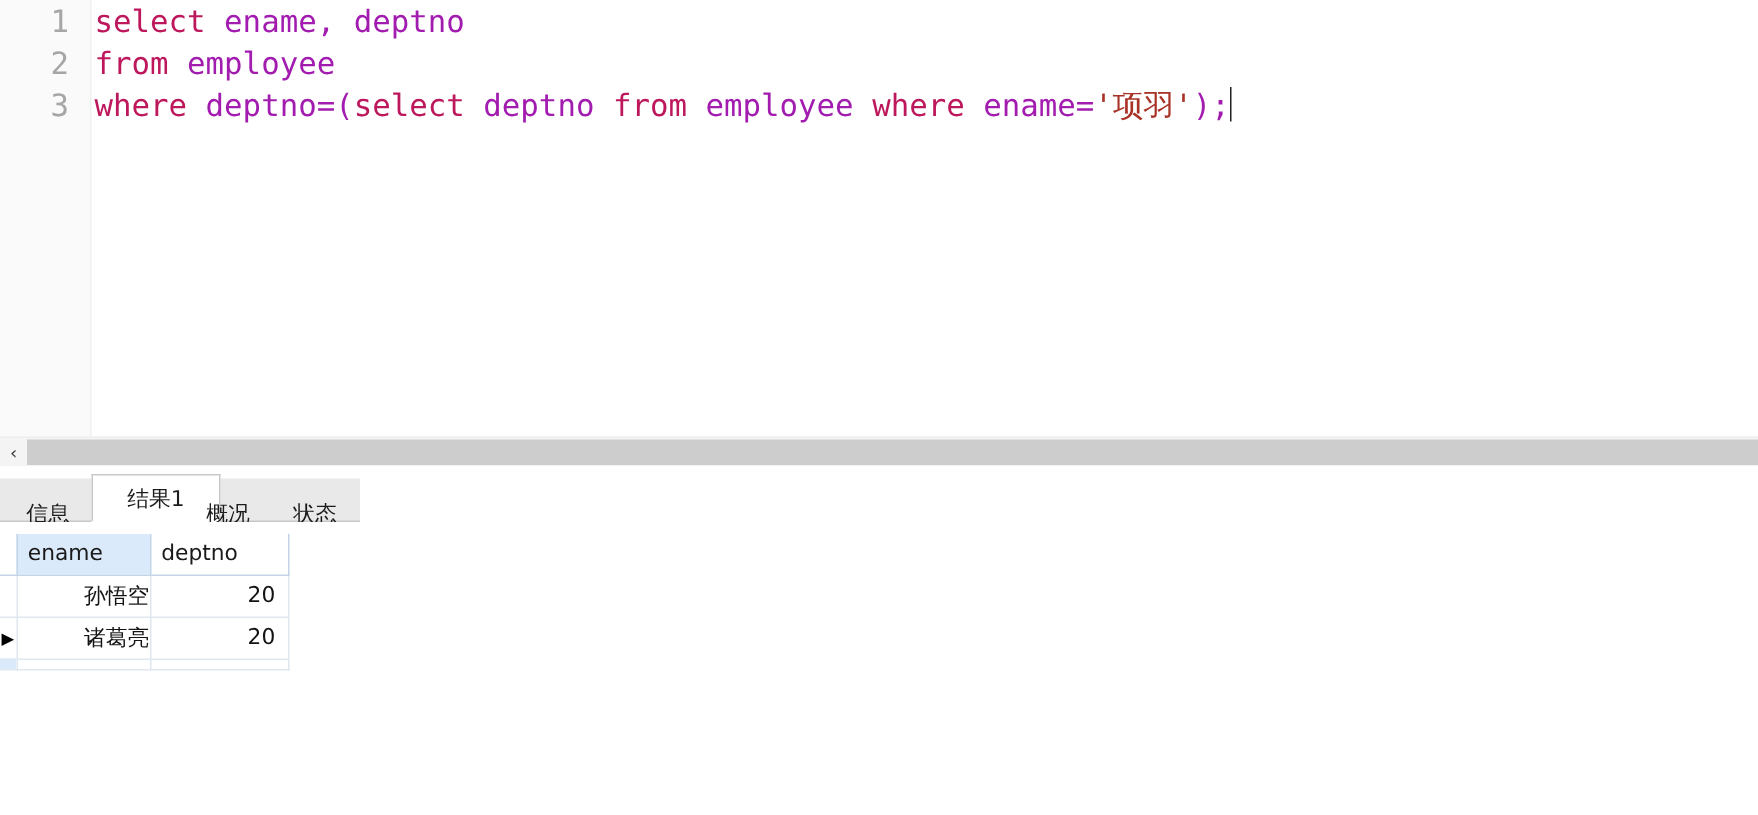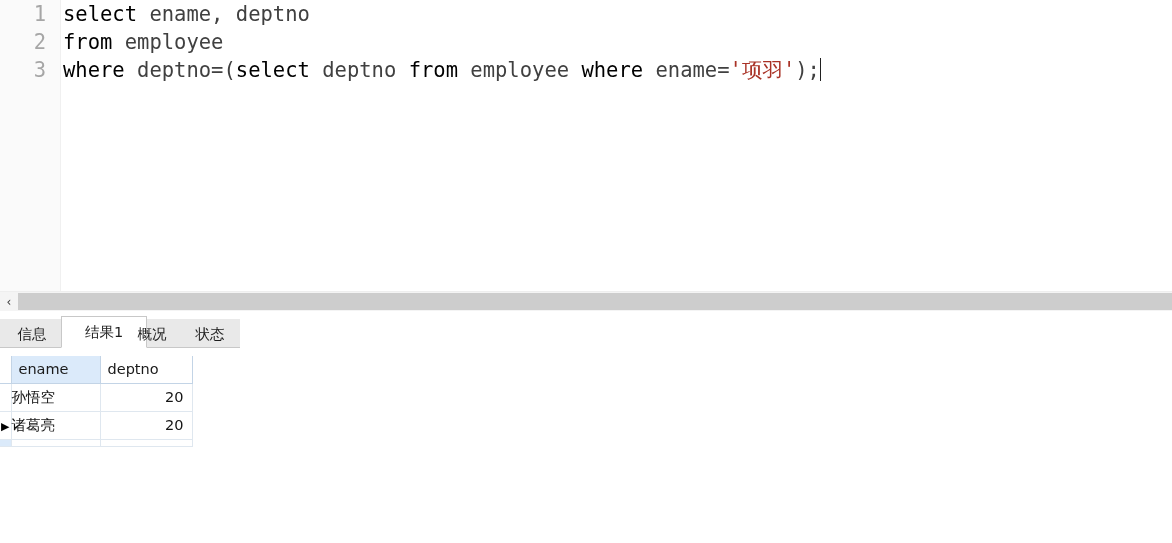--- a/index.html
+++ b/index.html
@@ -66,23 +66,23 @@
     text-align: right;
     color: #a6a6a6;
     font-family: "DejaVu Sans Mono", "Liberation Mono", monospace;
     font-size: 20.5px;
   }
   .code-line .ltext {
     position: absolute;
     left: 63px;
     top: 0;
   }
-  .kw { color: #000000; }
+  .kw { color: #be185d; }
   .str { color: #a93226; }
-  .plain { color: #404040; text-align: right; }
+  .plain { color: #a21caf; text-align: right; }
   .caret {
     display: inline-block;
     width: 1px;
     height: 23px;
     background: #202020;
     vertical-align: -4px;
     margin-left: 0px;
   }
 
   
@@ -132,21 +132,21 @@
     left: 0;
     top: 8px;
     width: 240px;
     height: 29px;
     background: #e9e9e9;
     border-bottom: 1px solid #c8c8c8;
     box-sizing: border-box;
   }
   .tab {
     position: absolute;
-    top: 8px;
+    top: 16px;
     height: 31px;
     display: flex;
     align-items: center;
     justify-content: center;
     font-family: "DejaVu Sans", sans-serif;
     font-size: 14.5px;
     color: #1c1c1c;
     box-sizing: border-box;
     background: transparent;
   }
@@ -226,21 +226,21 @@
     height: 28px;
     font-size: 14.5px;
     color: #141414;
     border-right: 1px solid #dfe7ef;
     border-bottom: 1px solid #dfe7ef;
     font-family: "DejaVu Sans", sans-serif;
     box-sizing: border-box;
     background: #ffffff;
   }
   .grid-body td.cell-text {
-    text-align: left;
+    text-align: right;
     padding-left: 0;
   }
   .grid-body td.cell-num {
     text-align: right;
     padding-right: 8px;
     padding-left: 36px;
   }
   .grid-body tr.partial td,
   .grid-body tr.partial th { height: 7px; }
   .grid-body tr.partial .rowhdr { background: #dbeafa; }

